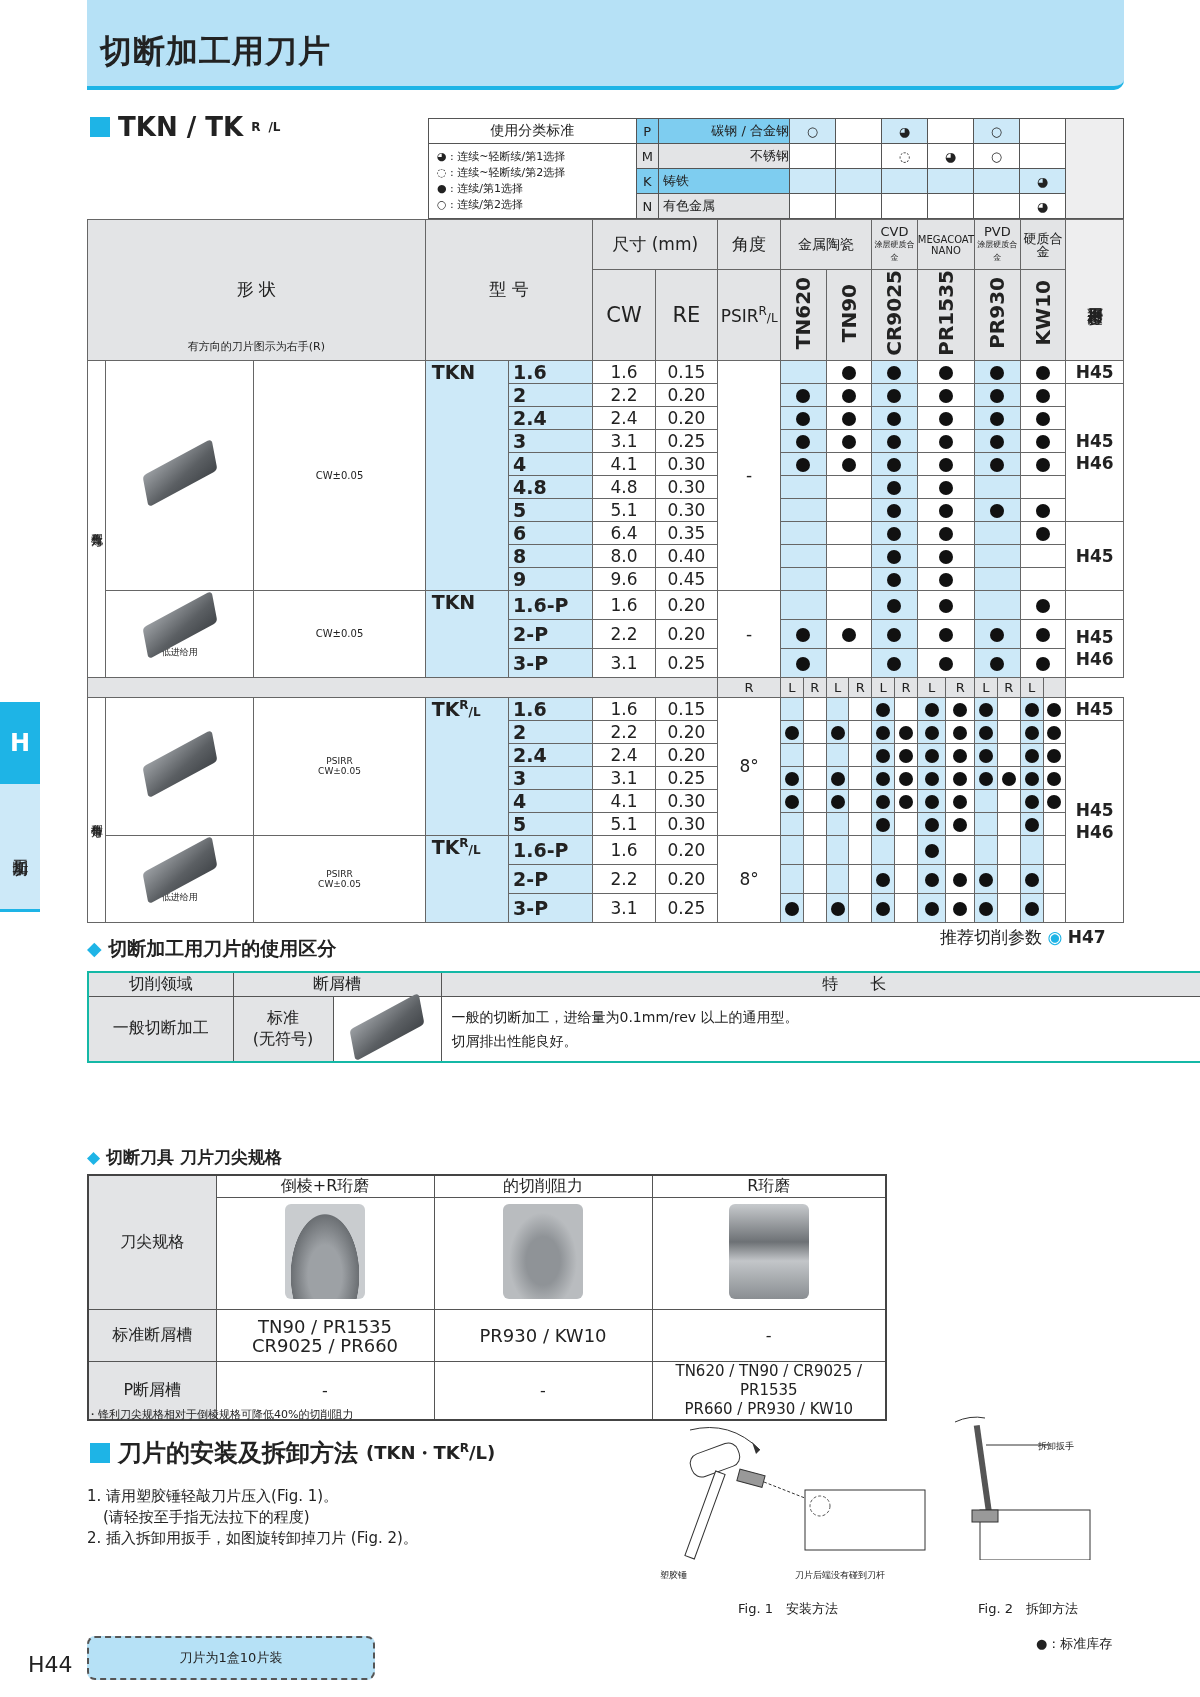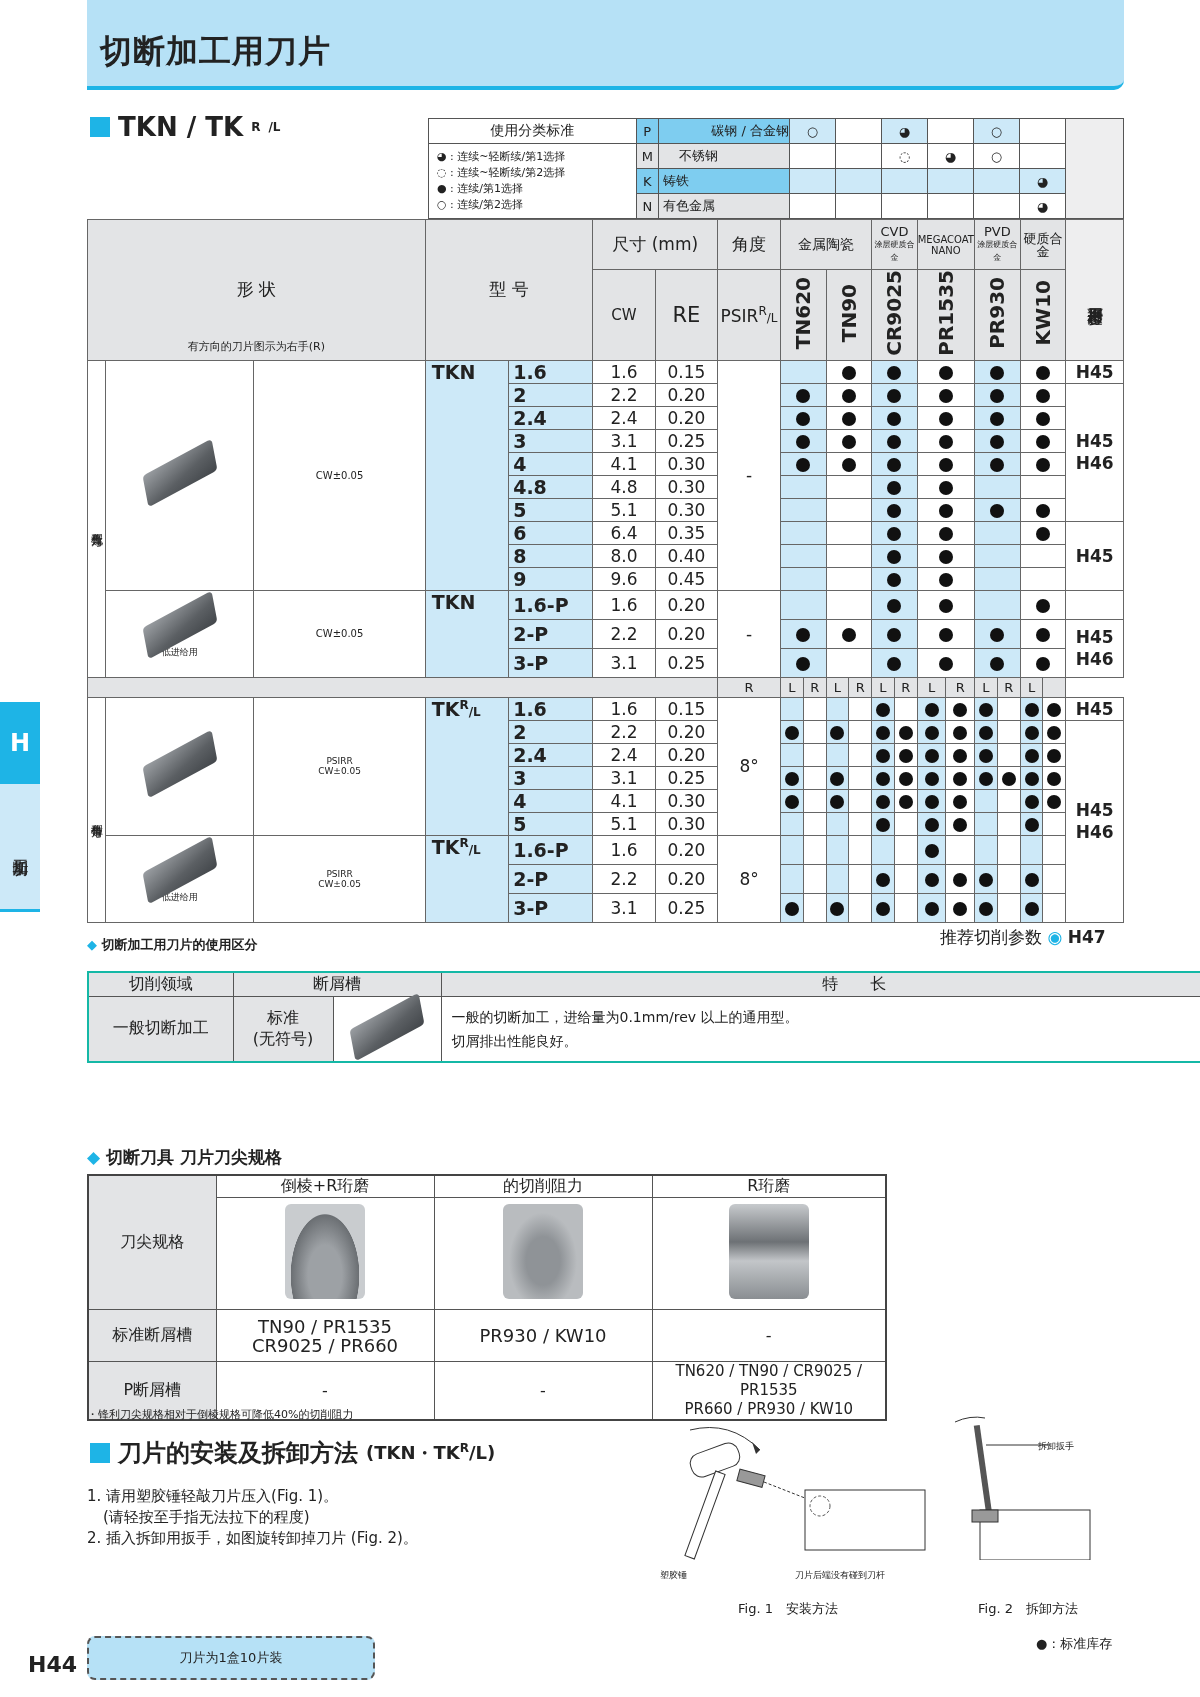--- a/index.html
+++ b/index.html
@@ -76,21 +76,21 @@
     <td style="width:45px"></td>
   </tr>
   <tr>
     <td rowspan="3" style="text-align:left;font-size:11px;padding-left:8px;line-height:16px">
       <div title="连续~轻断续/第1选择">◕ : <span>连续~轻断续/第1选择</span></div>
       <div>◌ : <span>连续~轻断续/第2选择</span></div>
       <div>● : <span>连续/第1选择</span></div>
       <div>○ : <span>连续/第2选择</span></div>
     </td>
     <td class="grey">M</td>
-    <td class="grey" style="text-align:left;padding-left:20px">不锈钢</td>
+    <td class="grey" style="text-align:right;padding-left:12px">不锈钢</td>
     <td></td>
         <td></td>
         <td>◌</td>
         <td>◕</td>
         <td>○</td>
         <td></td>
   </tr>
   <tr>
     <td class="blue2">K</td>
     <td class="blue2" style="text-align:left;padding-left:4px">铸铁</td>
@@ -158,21 +158,21 @@
           <div>NANO</div>
         </td>
     <td class="hdr" colspan="2" style="font-size:13px;line-height:13px">
           <div>PVD</div>
           <div style="font-size:8px">涂层硬质合金</div>
         </td>
     <td class="hdr" colspan="2" style="font-size:13px;line-height:13px">硬质合金</td>
     <td class="lightgrey" rowspan="2"><span class="vtitle" style="font-size:16px">适用刀杆参考页</span></td>
   </tr>
   <tr style="height:80px">
-    <td class="hdr" style="font-size:15px">CW</td>
+    <td class="hdr" style="font-size:21px">CW</td>
     <td class="hdr" style="font-size:21px">RE</td>
     <td class="hdr"><span>PSIR</span><span class="sup">R</span><span class="sub2">/L</span></td>
     <td class="hdr" colspan="2"><span class="vtext">TN620</span></td>
     <td class="hdr" colspan="2"><span class="vtext">TN90</span></td>
     <td class="hdr" colspan="2"><span class="vtext">CR9025</span></td>
     <td class="hdr" colspan="2"><span class="vtext">PR1535</span></td>
     <td class="hdr" colspan="2"><span class="vtext">PR930</span></td>
     <td class="hdr" colspan="2"><span class="vtext">KW10</span></td>
   </tr>
   </tbody>
@@ -529,21 +529,21 @@
         <td class="colbl"><span class="dot"></span></td>
         <td class=""></td>
       </tr>
     </tbody>
 </table>
 
 <div class="abs" style="left:940px;top:926px;font-size:17px">
   <span>推荐切削参数</span> <span style="color:#1eb4e6">◉</span> <b>H47</b>
 </div>
 
-<div class="abs" style="left:87px;top:936px;font-size:13px;font-weight:bold"><span style="color:#1eb4e6">◆</span> <span>切断加工用刀片的使用区分</span></div>
+<div class="abs" style="left:87px;top:936px;font-size:19px;font-weight:bold"><span style="color:#1eb4e6">◆</span> <span>切断加工用刀片的使用区分</span></div>
 <table class="abs ut">
   <tbody>
       <tr style="height:24px">
     <td class="grey" style="width:145px">切削领域</td>
     <td class="grey" colspan="2">断屑槽</td>
     <td class="grey">特　　长</td>
   </tr>
   <tr style="height:66px">
     <td class="grey">一般切断加工</td>
     <td class="grey" style="width:100px;white-space:pre-line">标准
@@ -614,15 +614,15 @@
   <path d="M5 12 Q20 5 35 8" stroke="#333" fill="none"></path>
   <rect x="30" y="15" width="6" height="90" fill="#555" transform="rotate(-8 33 60)"></rect>
   <line x1="36" y1="35" x2="100" y2="35" stroke="#333"></line>
   <rect x="30" y="100" width="110" height="50" fill="#fff" stroke="#333"></rect>
   <rect x="22" y="100" width="26" height="12" fill="#999" stroke="#333"></rect>
 </svg>
 <div class="abs" style="left:1038px;top:1440px;font-size:9px">拆卸扳手</div>
 <div class="abs" style="left:738px;top:1600px;font-size:13px">Fig. 1　安装方法</div>
 <div class="abs" style="left:978px;top:1600px;font-size:13px">Fig. 2　拆卸方法</div>
 
-<div class="abs" style="left:28px;top:1652px;font-size:22px;font-weight:bold">H44</div>
+<div class="abs" style="left:28px;top:1652px;font-size:22px;font-weight:normal">H44</div>
 <div class="abs" style="left:87px;top:1636px;width:288px;height:44px;background:#b6e1f6;border:2px dashed #555;border-radius:8px;display:flex;align-items:center;justify-content:center;font-size:13px">刀片为1盒10片装</div>
 <div class="abs" style="left:1036px;top:1635px;font-size:13px">●：标准库存</div>
 
 </body></html>

